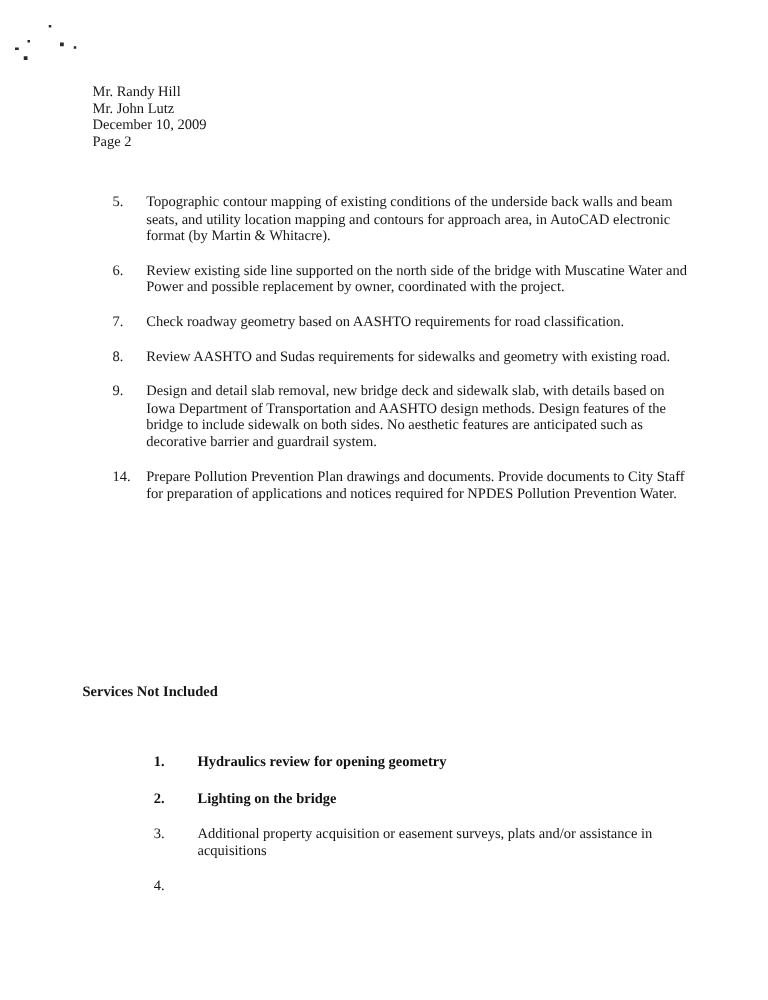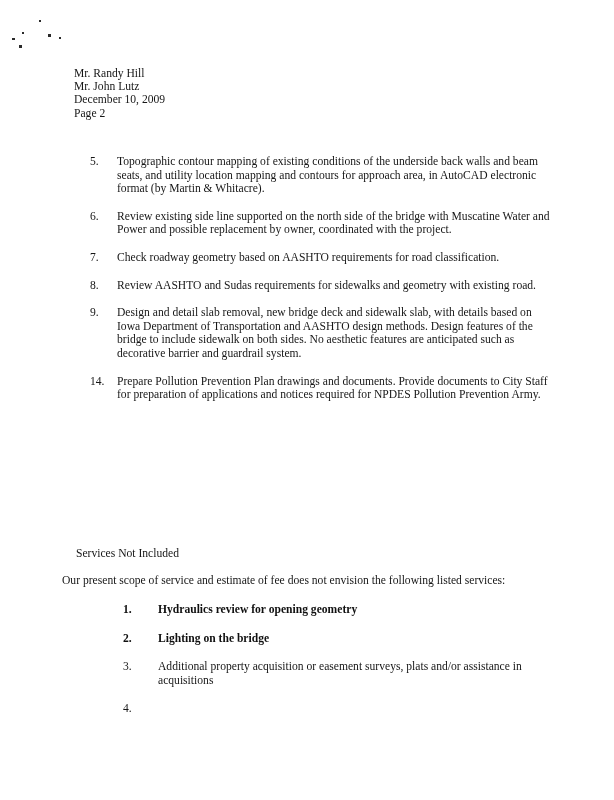--- a/index.html
+++ b/index.html
@@ -14,21 +14,21 @@
     overflow:hidden;
     -webkit-font-smoothing:antialiased;
   }
   .artifact{position:absolute;background:#2a2a2a;}
   .header{position:absolute;left:74px;top:67px;line-height:13.2px;}
   .scope-list{position:absolute;left:90px;top:155px;width:460px;}
   .li{display:flex;margin-bottom:14px;}
   .scope-list .num{flex:0 0 27px;}
   .scope-list .txt{flex:1;}
   .gap-lg{margin-top:10px;}
-  .snih{position:absolute;left:76px;top:547px;font-weight:normal;}
+  .snih{position:absolute;left:66px;top:547px;font-weight:bold;}
   .intro{position:absolute;left:62px;top:574px;width:535px;}
   .sub-list{position:absolute;left:123px;top:603px;width:424px;}
   .sub-list .num{flex:0 0 35px;}
   .sub-list .li{margin-bottom:15px;}
   .sub-list .gap-md{margin-top:8px;}
   .semibold{font-weight:bold;color:#101010;}
 </style>
 </head>
 <body>
 
@@ -64,27 +64,26 @@
     <div class="li">
       <span class="num">8.</span>
       <span class="txt">Review AASHTO and Sudas requirements for sidewalks and geometry with existing road.</span>
     </div>
     <div class="li">
       <span class="num">9.</span>
       <span class="txt">Design and detail slab removal, new bridge deck and sidewalk slab, with details based on Iowa Department of Transportation and AASHTO design methods. Design features of the bridge to include sidewalk on both sides. No aesthetic features are anticipated such as decorative barrier and guardrail system.</span>
     </div>
     <div class="li">
       <span class="num">14.</span>
-      <span class="txt">Prepare Pollution Prevention Plan drawings and documents.  Provide documents to City Staff for preparation of applications and notices required for NPDES Pollution Prevention Army.</span>
+      <span class="txt">Prepare Pollution Prevention Plan drawings and documents.  Provide documents to City Staff for preparation of applications and notices required for NPDES Pollution Prevention Water.</span>
     </div>
   </div>
 
   <div class="snih">Services Not Included</div>
 
-  <div class="intro">Our present scope of service and estimate of fee does not envision the following listed services:</div>
 
   <div class="sub-list">
     <div class="li">
       <span class="num semibold">1.</span>
       <span class="txt semibold">Hydraulics review for opening geometry</span>
     </div>
     <div class="li">
       <span class="num semibold">2.</span>
       <span class="txt semibold">Lighting on the bridge</span>
     </div>

